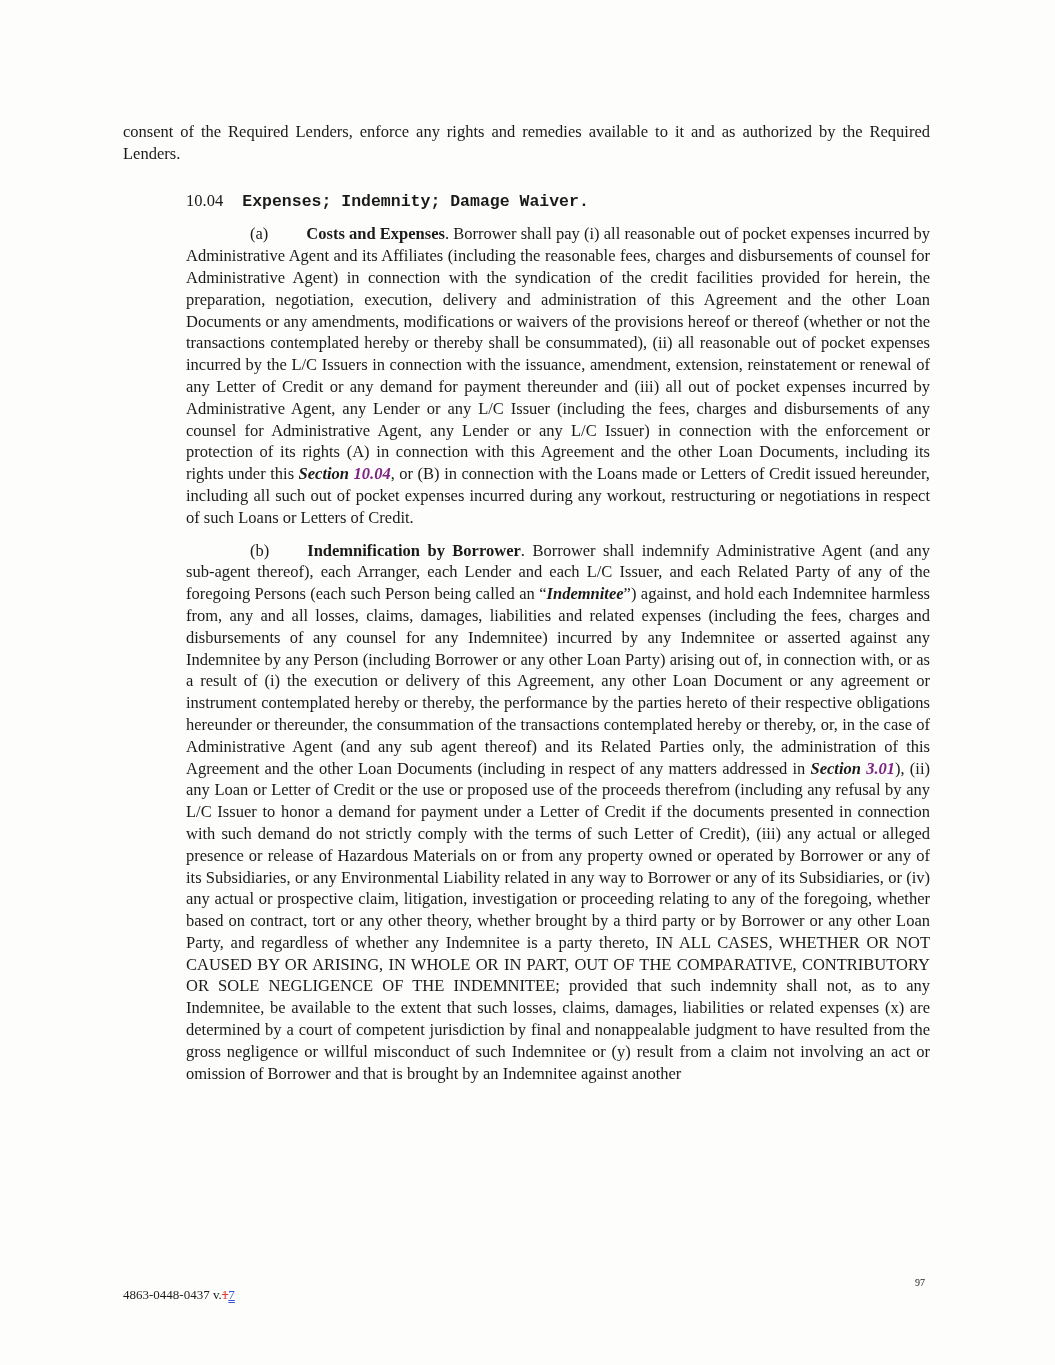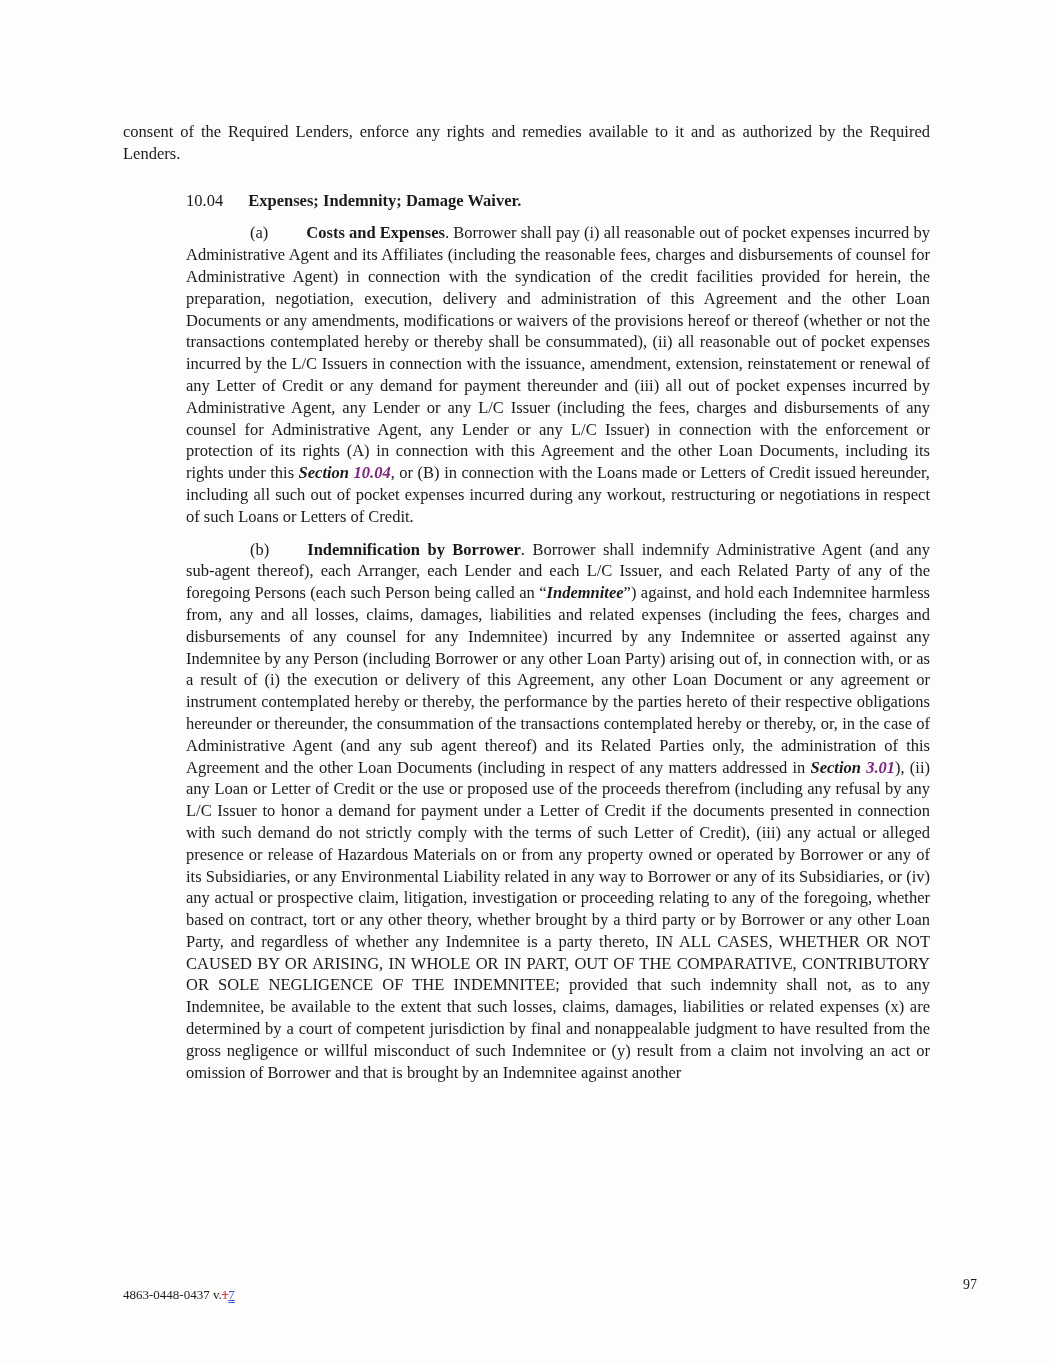--- a/index.html
+++ b/index.html
@@ -31,21 +31,21 @@
     line-height:21.8px;
     text-align:justify;
   }
   .heading{
     margin:25px 0 0 63px;
     font-size:16.5px;
     line-height:21.8px;
     font-weight:normal;
   }
   .heading .num{font-weight:normal;}
-  .heading .title{font-weight:bold;margin-left:21px;}
+  .heading .title{font-weight:bold;margin-left:15px;font-family:Liberation Mono, monospace;}
   .body-para{
     margin:11px 0 0 63px;
     font-size:16.5px;
     line-height:21.8px;
     text-align:justify;
     text-indent:64px;
   }
   .seg-normal{}
   .seg-bold{font-weight:bold;}
   .seg-italic{}
@@ -63,22 +63,22 @@
     color:var(--deleted);
     text-decoration:line-through;
   }
   .footer-docid .ins{
     color:var(--inserted);
     text-decoration:underline;
     text-decoration-style:double;
   }
   .footer-pagenum{
     position:absolute;
-    left:963px;top:1277px;
-    font-size:14px;
+    left:915px;top:1277px;
+    font-size:10px;
     color:var(--text);
   }
 </style>
 </head>
 <body>
 
 <div class="page">
 
   <p class="intro">consent of the Required Lenders, enforce any rights and remedies available to it and as authorized by the Required Lenders.</p>
 

